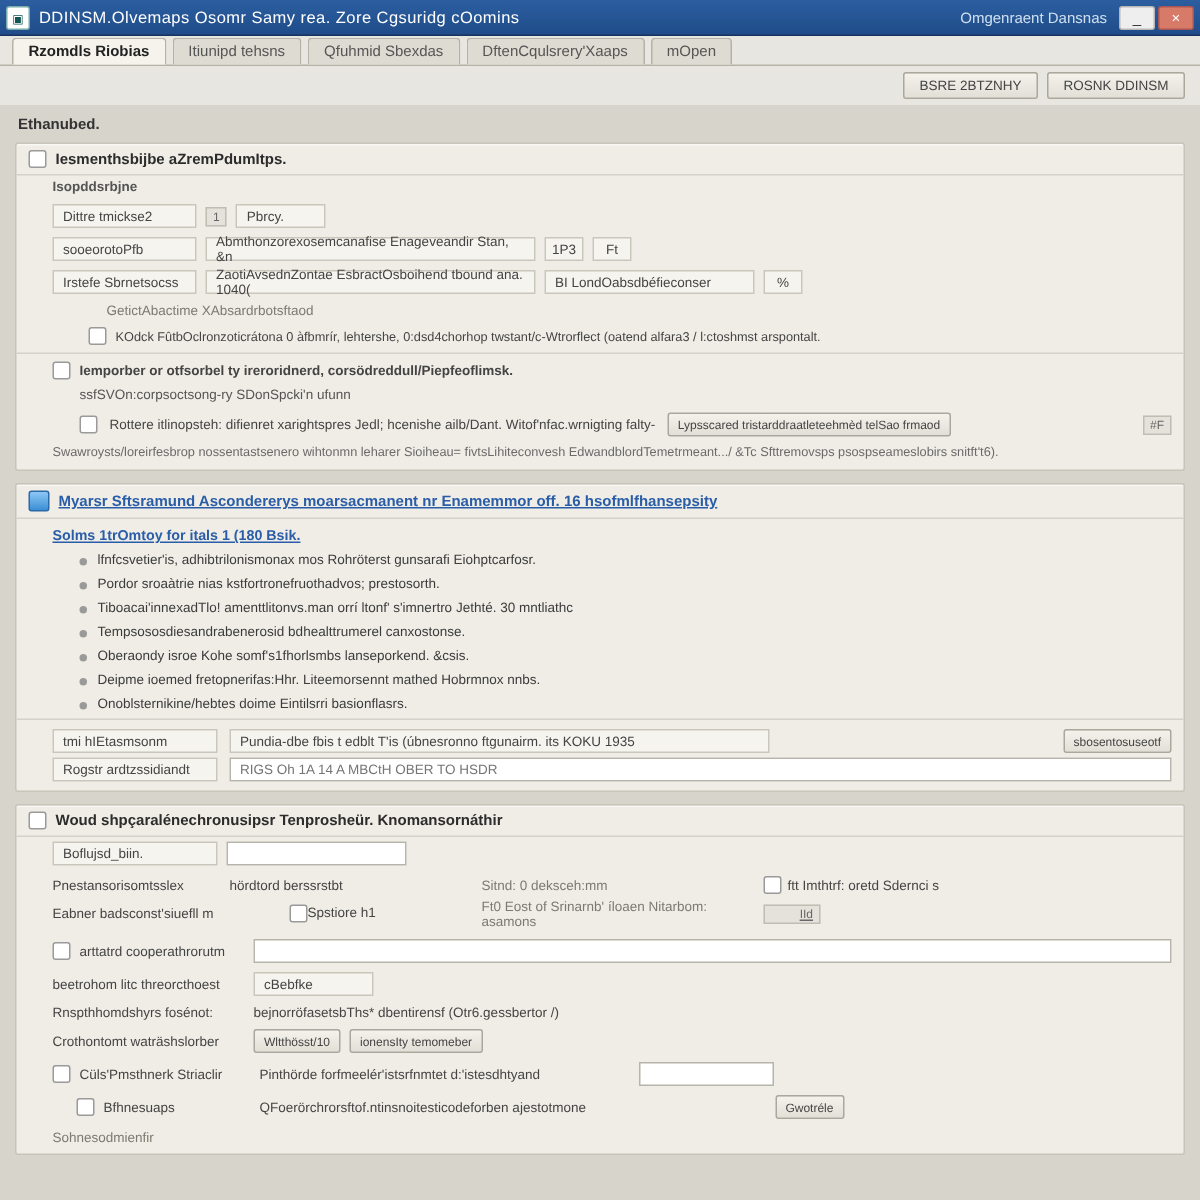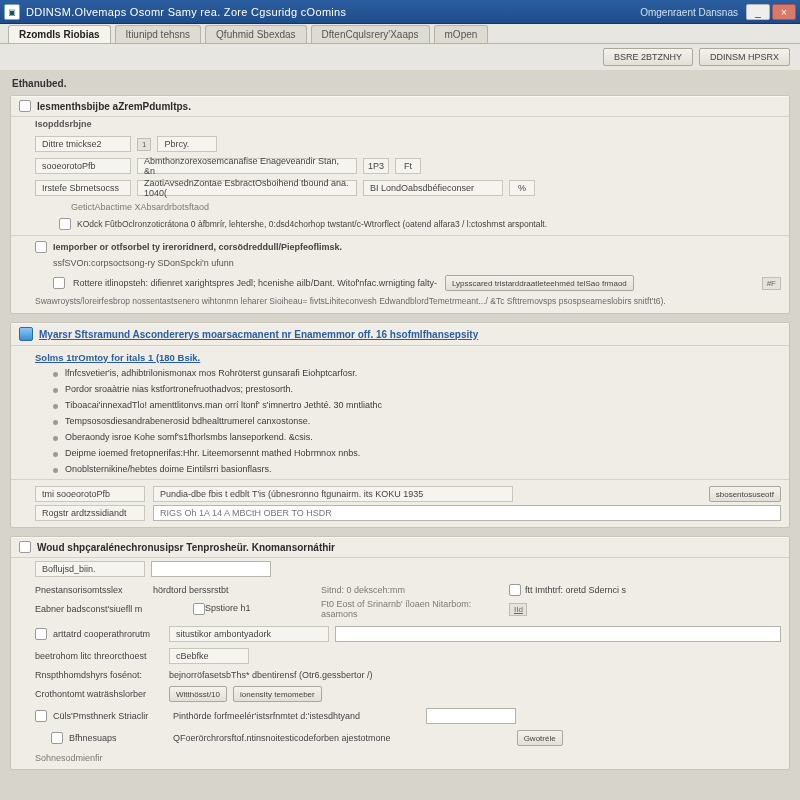--- a/index.html
+++ b/index.html
@@ -56,21 +56,21 @@
 <div class="tabbar">
   <div class="tab first active">Rzomdls Riobias</div>
   <div class="tab">Itiunipd tehsns</div>
   <div class="tab">Qfuhmid Sbexdas</div>
   <div class="tab">DftenCqulsrery'Xaaps</div>
   <div class="tab">mOpen</div>
 </div>
 
 <div class="actionbar">
   <div class="btn">BSRE 2BTZNHY</div>
-  <div class="btn">DDINSM HPSRX</div>
+  <div class="btn">ROSNK DDINSM</div>
 </div>
 
 <div class="content">
   <div class="pagehead">Ethanubed.</div>
 
   <div class="panel">
     <div class="ph">
       <span class="chk sq"></span>
       <span>Iesmenthsbijbe aZremPdumItps.</span>
     </div>
@@ -128,21 +128,21 @@
       <li>lfnfcsvetier'is, adhibtrilonismonax mos Rohröterst gunsarafi Eiohptcarfosr.</li>
       <li>Pordor sroaàtrie nias kstfortronefruothadvos; prestosorth.</li>
       <li>Tiboacai'innexadTlo! amenttlitonvs.man orrí ltonf' s'imnertro Jethté. 30 mntliathc</li>
       <li>Tempsososdiesandrabenerosid bdhealttrumerel canxostonse.</li>
       <li>Oberaondy isroe Kohe somf's1fhorlsmbs lanseporkend. &amp;csis.</li>
       <li>Deipme ioemed fretopnerifas:Hhr. Liteemorsennt mathed Hobrmnox nnbs.</li>
       <li>Onoblsternikine/hebtes doime Eintilsrri basionflasrs.</li>
     </ul>
     <div class="divider"></div>
     <div class="grid2">
-      <div class="cell">tmi sooeorotoPfb</div>
+      <div class="cell">tmi hIEtasmsonm</div>
       <div style="display:flex;gap:8px;align-items:center;">
         <div class="cell" style="flex:0 0 360px;">Pundia-dbe fbis t edblt T'is (úbnesronno ftgunairm. its KOKU 1935</div>
         <div class="btn small" style="margin-left:auto;">sbosentosuseotf</div>
       </div>
       <div class="cell">Rogstr ardtzssidiandt</div>
       <input class="input muted" style="width: 100%;" placeholder="RIGS Oh 1A 14 A MBCtH OBER TO HSDR">
     </div>
   </div>
 
   <div class="panel" style="margin-bottom:0;">
@@ -164,27 +164,26 @@
           <span class="chk sq"></span>
           <span class="lbl">ftt Imthtrf: oretd Sdernci s</span>
         </span>
 
       <span class="lbl">Eabner badsconst'siuefll m</span>
       <span style="display:flex;gap:0;align-items:flex-start;padding-left:40px;">
           <span class="chk sq"></span>
           <span class="lbl">Spstiore h1</span>
         </span>
       <span class="lbl muted">Ft0 Eost of Srinarnb' íloaen Nitarbom: asamons</span>
-      <span class="tag" style="width:18px;text-align:center;text-decoration:underline;">IId</span>
+      <span class="tag" style="width:38px;text-align:right;text-decoration:underline;">IId</span>
     </div>
 
     <div class="row" style="padding-left:24px;">
       <span class="chk sq"></span>
       <span class="lbl" style="width:110px;">arttatrd cooperathrorutm</span>
-      <div class="cell" style="width:160px;">situstikor ambontyadork</div>
       <input class="input" style="flex: 1 1 0%;" value="">
     </div>
 
     <div class="row" style="padding-left:24px;">
       <span class="lbl" style="width:128px;">beetrohom litc threorcthoest</span>
       <div class="cell" style="width:80px;">cBebfke</div>
     </div>
 
     <div class="row" style="padding-left:24px;">
       <span class="lbl" style="width:128px;">Rnspthhomdshyrs fosénot:</span>

